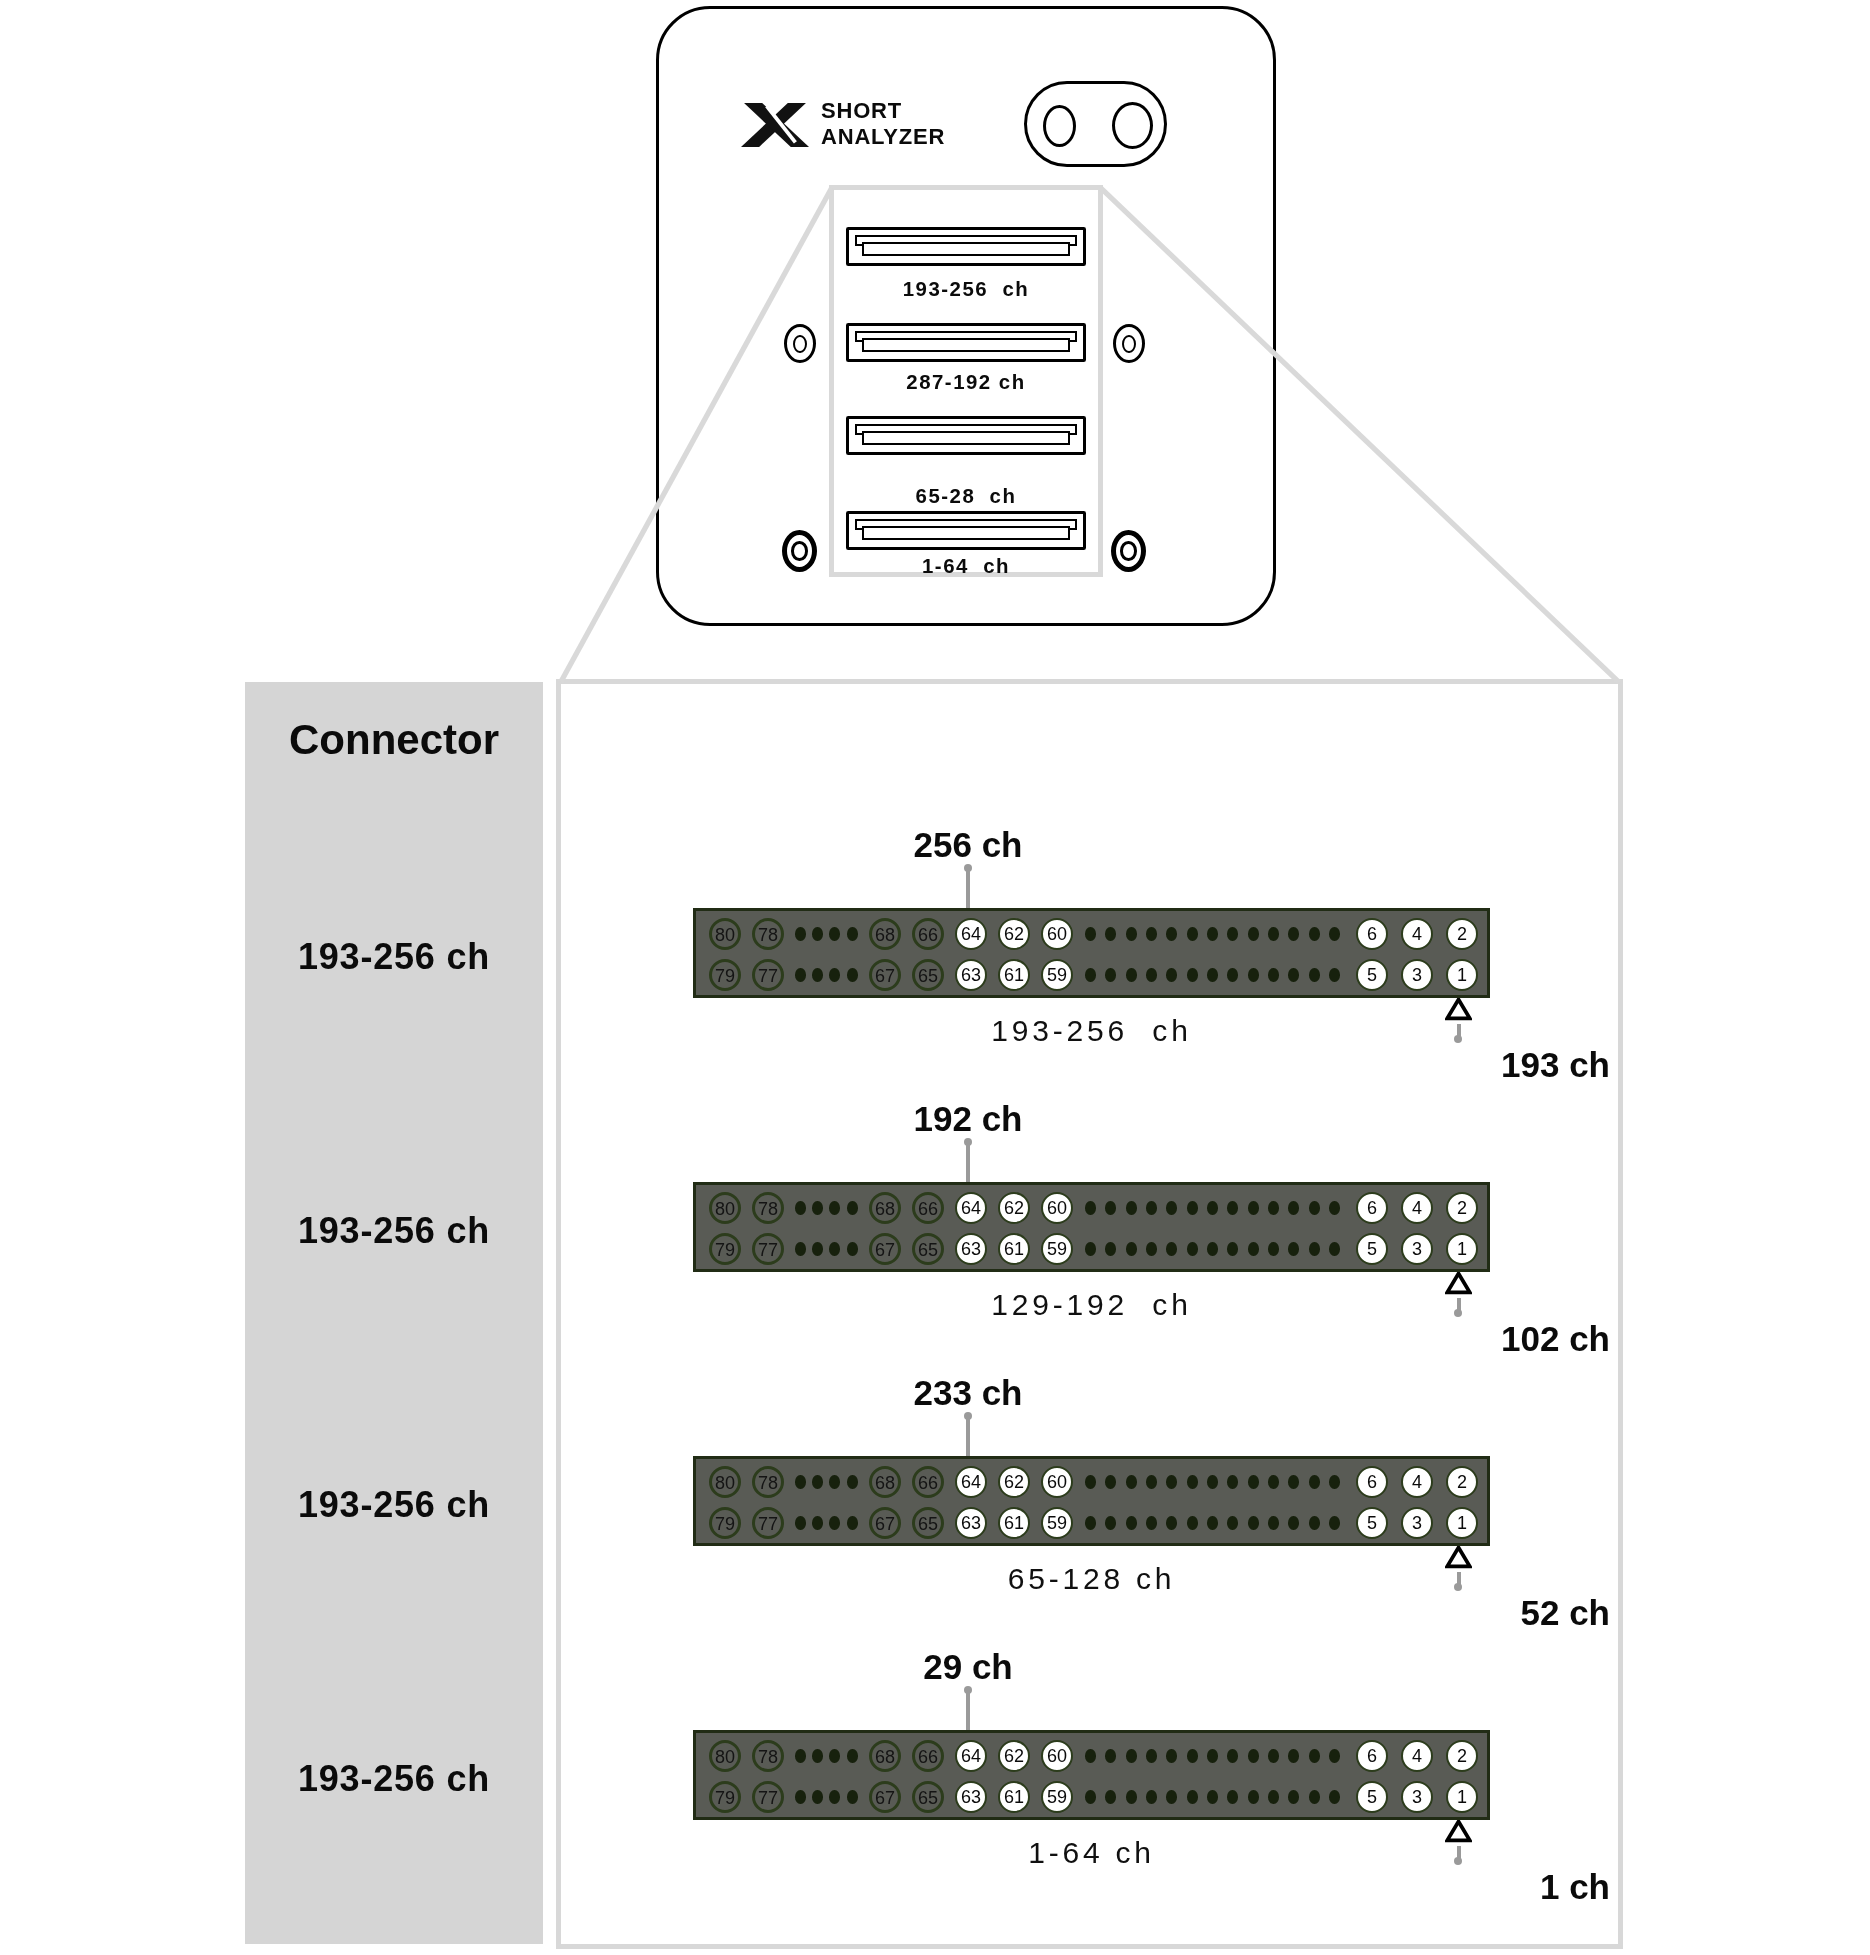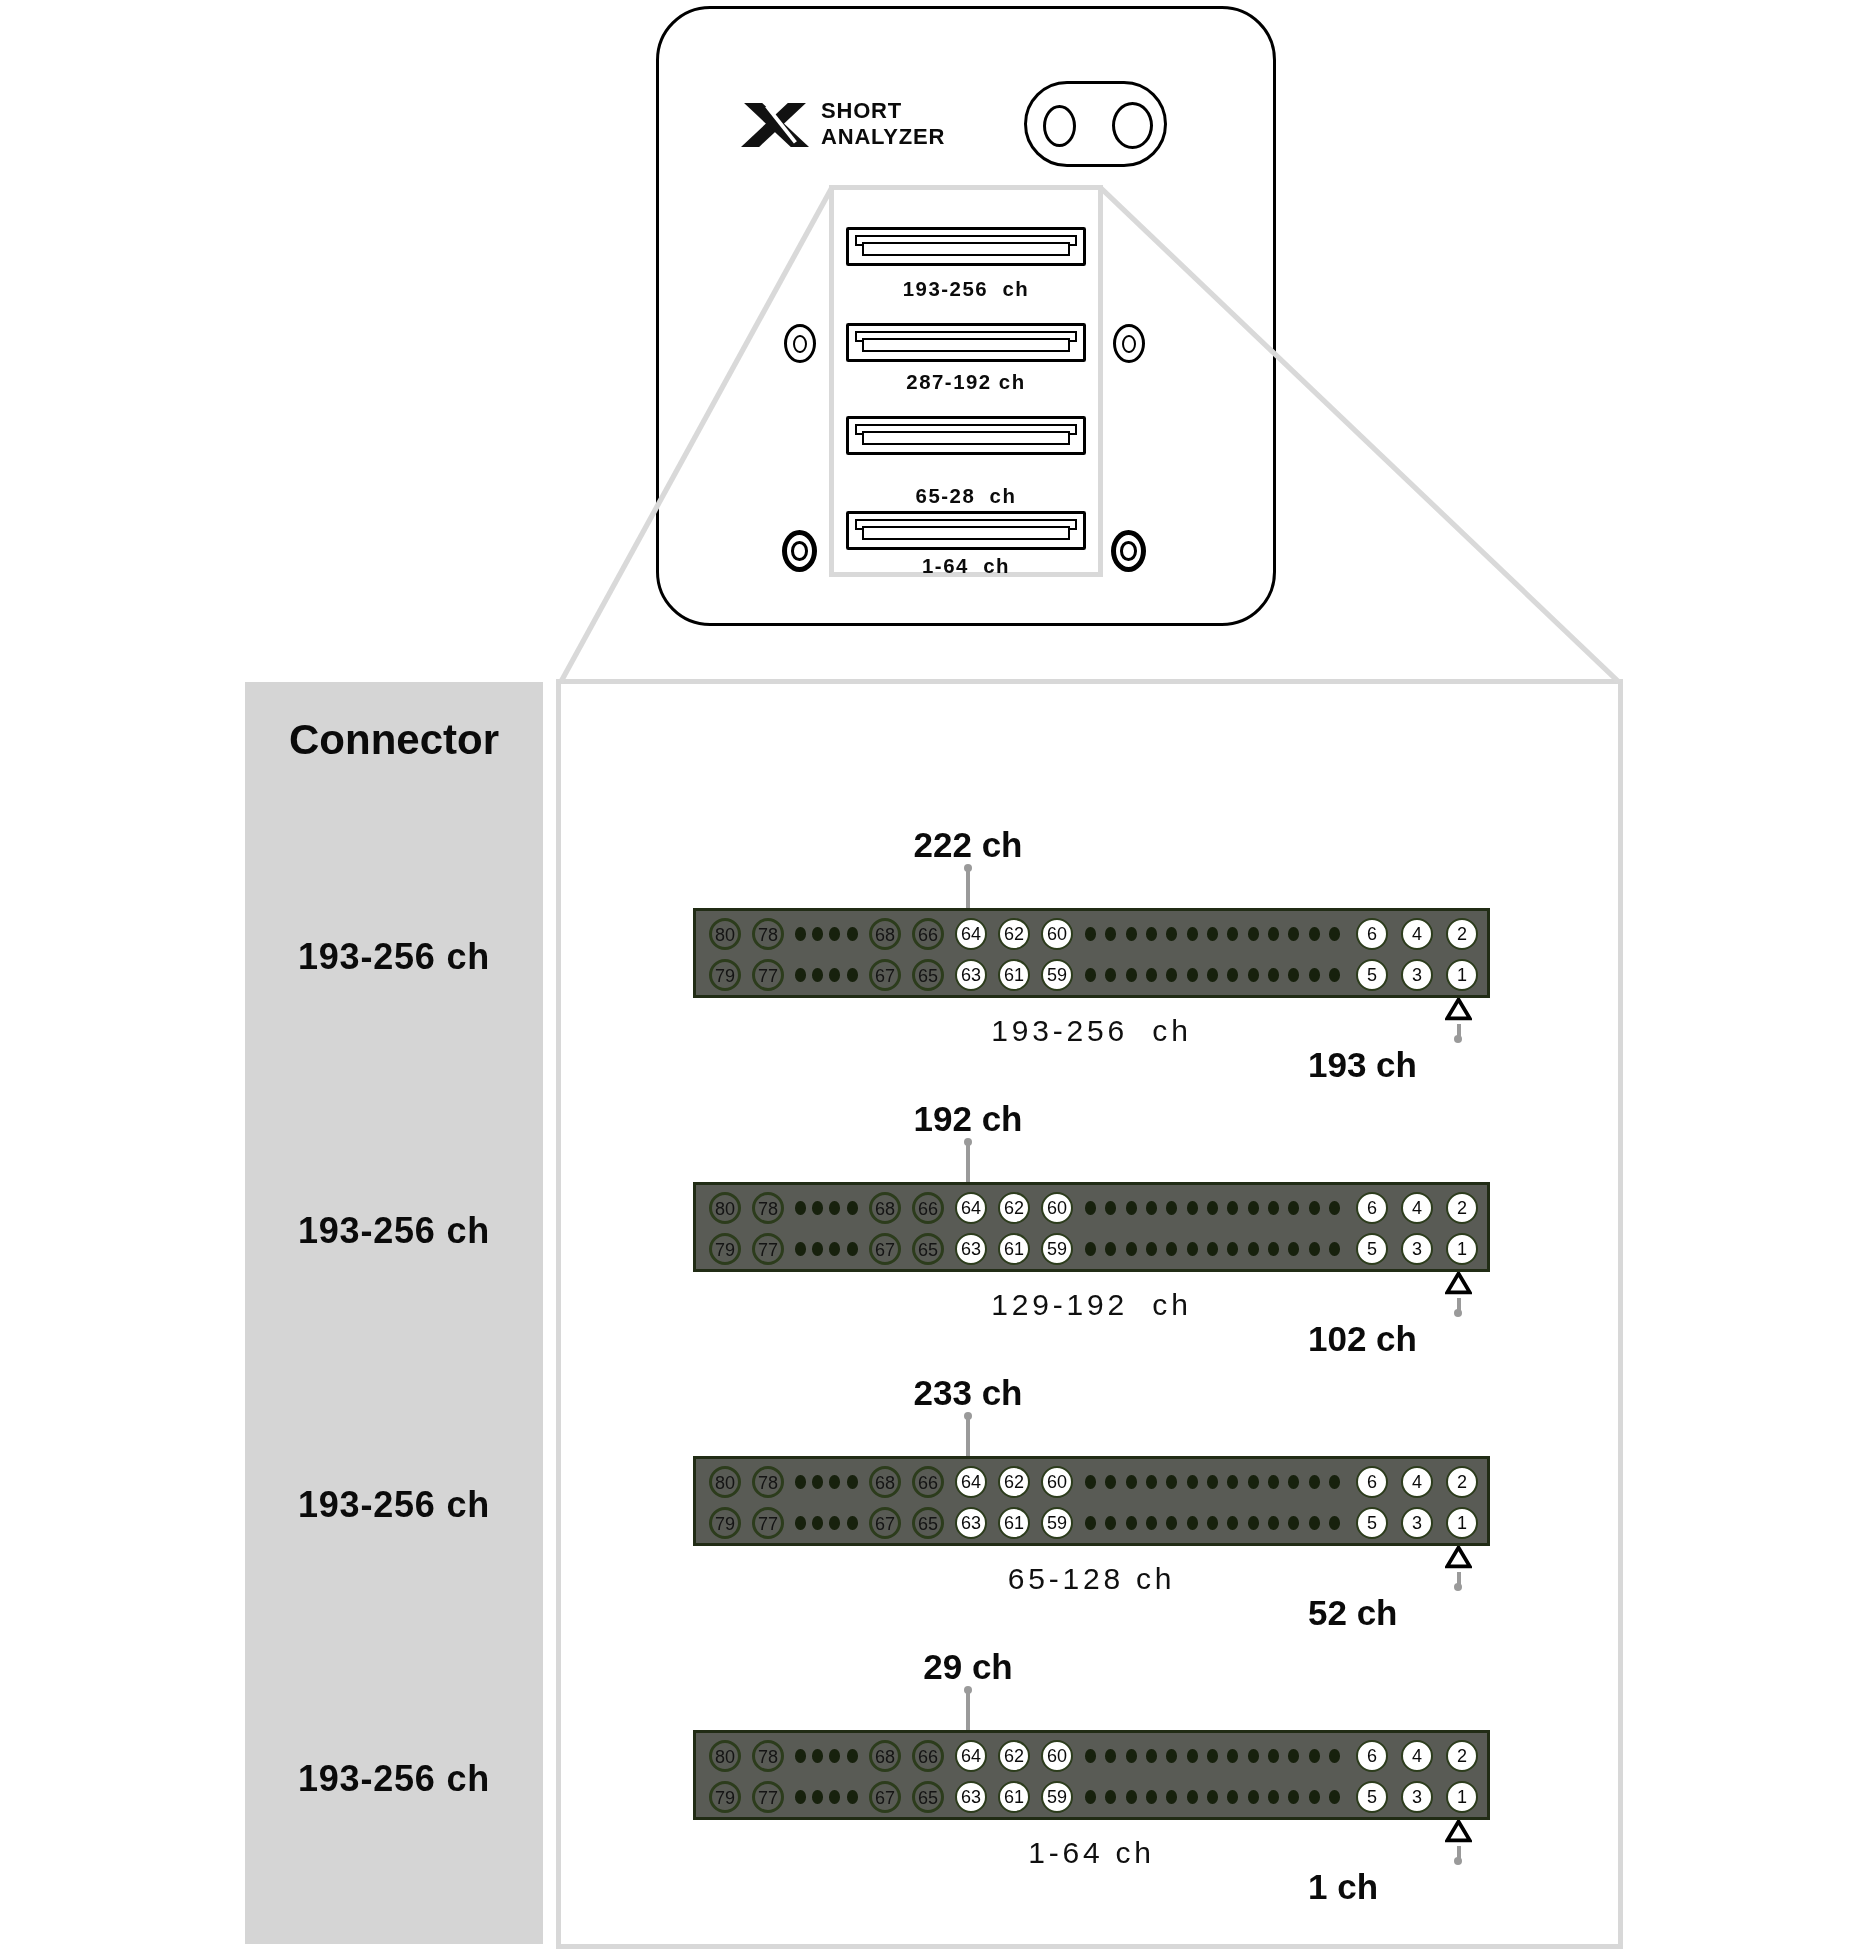--- a/index.html
+++ b/index.html
@@ -61,21 +61,21 @@
                   text-align:center; font-size:35px; font-weight:700; color:#0b0b0b; }
   .leader-top-line { position:absolute; left:273px; top:-38px; width:3.8px; height:48px; background:#9a9a9a; }
   .leader-top-dot  { position:absolute; left:271px; top:-44px; width:8.3px; height:8.3px; border-radius:50%; background:#9a9a9a; }
   .range-label { position:absolute; left:210px; top:104px; width:377px; height:38px; line-height:38px;
                  text-align:center; font-size:30px; font-weight:500; letter-spacing:3.8px;
                  white-space:pre; color:#101010; }
   .pin1-arrow { position:absolute; left:752px; top:90px; width:27px; height:22.6px; }
   .leader-bot-line { position:absolute; left:764px; top:116px; width:3.8px; height:18px; background:#9a9a9a; }
   .leader-bot-dot  { position:absolute; left:761px; top:127px; width:8.3px; height:8.3px; border-radius:50%; background:#9a9a9a; }
   .first-ch-label { position:absolute; left:615px; top:137px; width:302px; height:39px; line-height:39px;
-                    text-align:left; font-size:35px; font-weight:700; color:#0b0b0b; }
+                    text-align:right; font-size:35px; font-weight:700; color:#0b0b0b; }
 </style>
 </head>
 <body>
 
 <div id="canvas">
 
   <div class="detail-panel"></div>
 
   <div class="sidebar">
     <div class="sidebar-header">Connector</div>
@@ -140,21 +140,21 @@
     <div class="screw-outer" style="left:1111px; top:530px;"></div>
     <div class="screw-inner" style="left:1120px; top:541px;"></div>
   </div>
 
   <svg id="proj" viewBox="0 0 2481 2594" width="1870" height="1955">
     <line x1="1103" y1="250" x2="744" y2="905" stroke="#d9d9d9" stroke-width="7"></line>
     <line x1="1461" y1="250" x2="2148" y2="905" stroke="#d9d9d9" stroke-width="7"></line>
   </svg>
 
   <div class="strip-group" style="top:908px">
-    <div class="top-ch-label">222 ch</div>
+    <div class="top-ch-label">256 ch</div>
     <div class="leader-top-dot"></div>
     <div class="leader-top-line"></div>
     <div class="pinstrip">
         <div class="pin dark" style="left: 13px; top: 6.8px;">80</div>
         <div class="pin dark" style="left: 56px; top: 6.8px;">78</div>
         <div class="pin dark" style="left: 173px; top: 6.8px;">68</div>
         <div class="pin dark" style="left: 216px; top: 6.8px;">66</div>
         <div class="pin white" style="left: 259px; top: 6.8px;">64</div>
         <div class="pin white" style="left: 302px; top: 6.8px;">62</div>
         <div class="pin white" style="left: 345px; top: 6.8px;">60</div>

